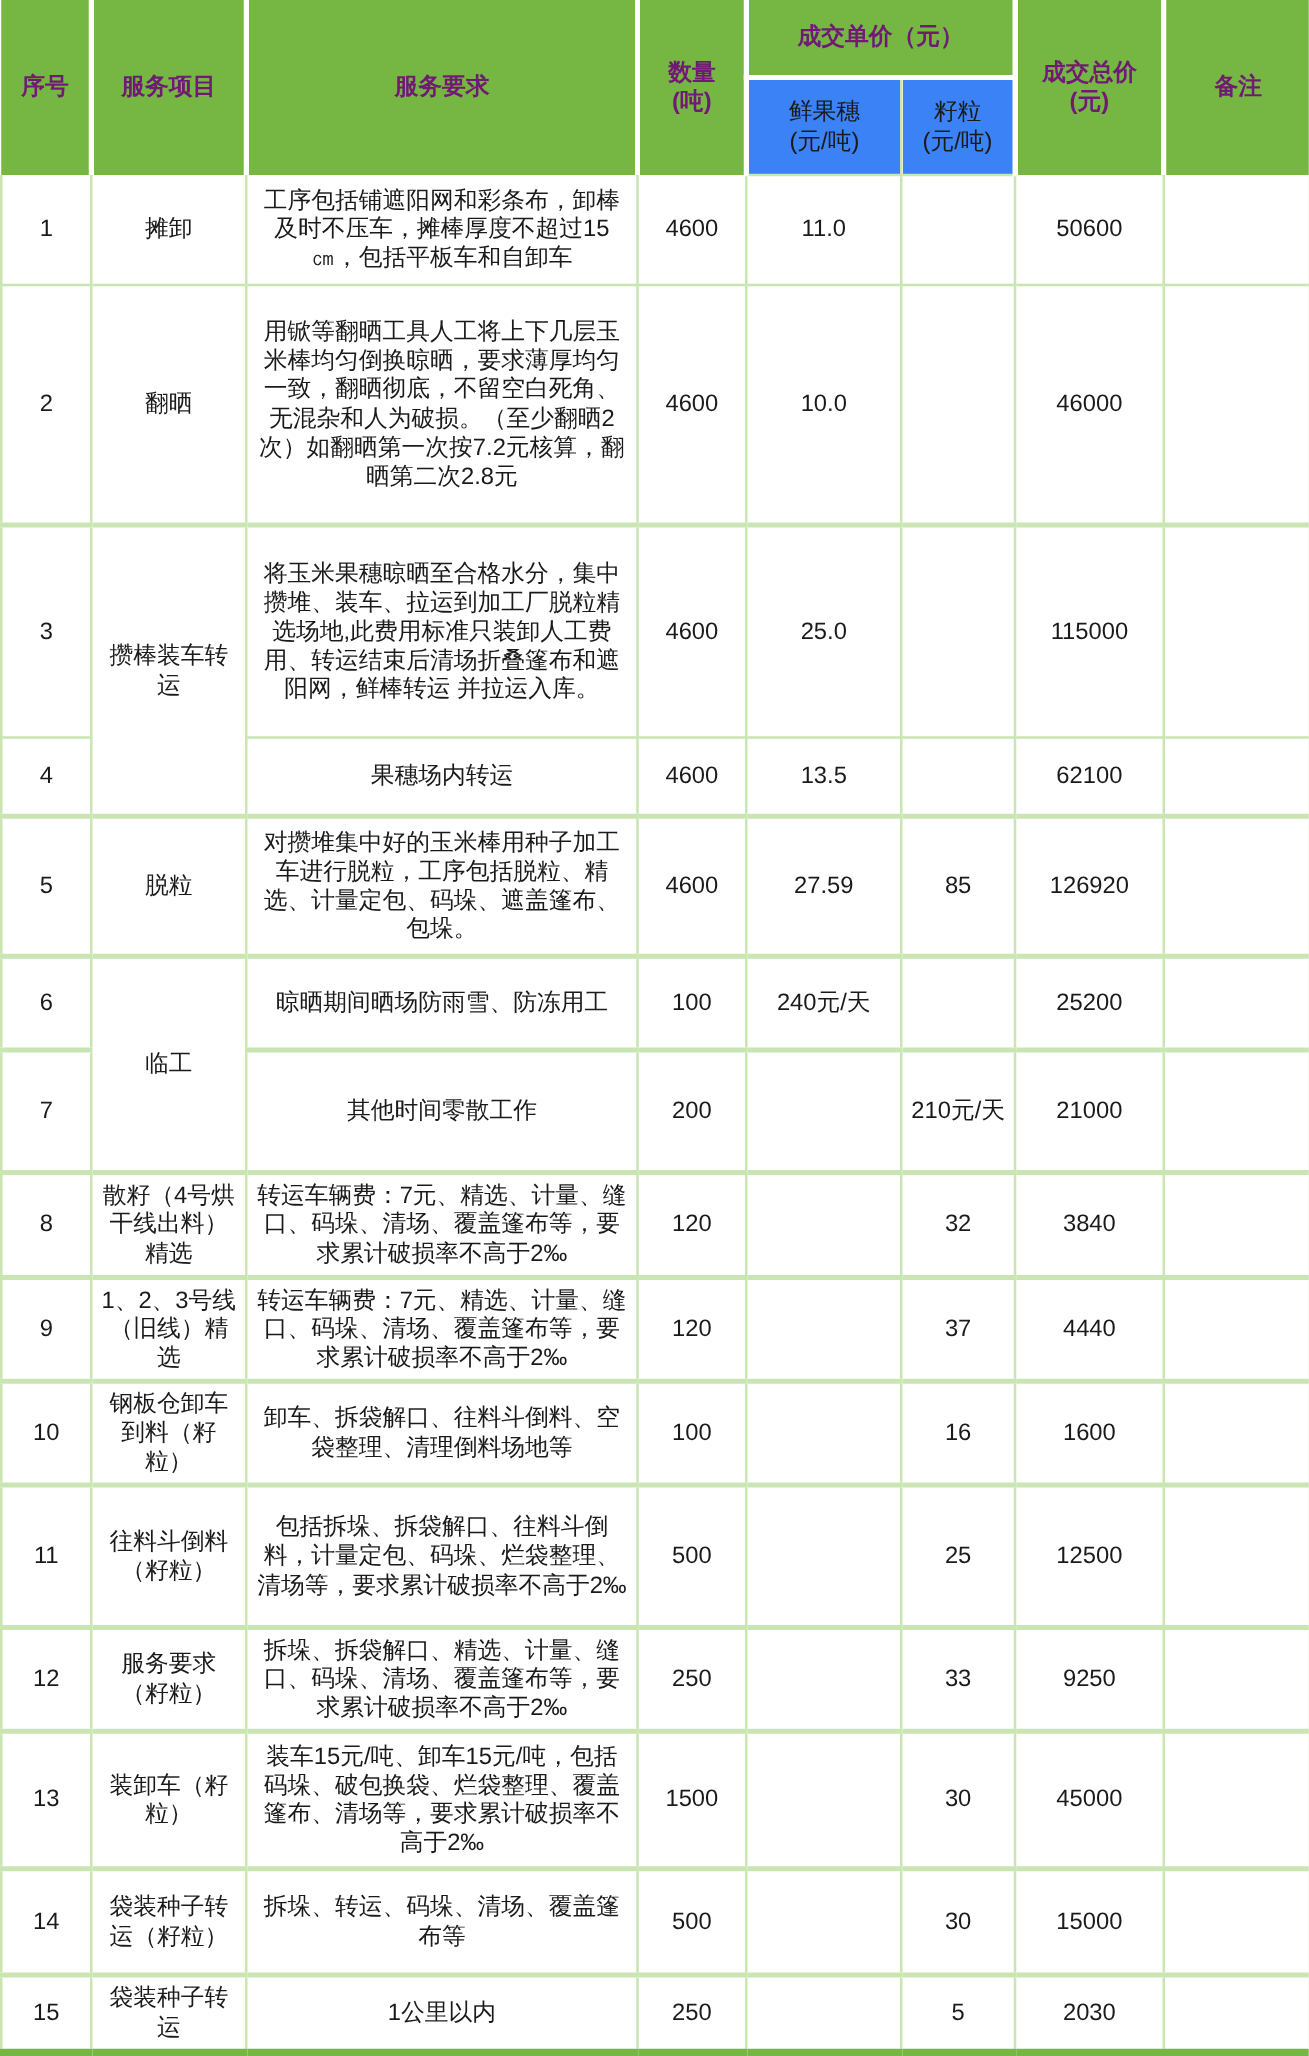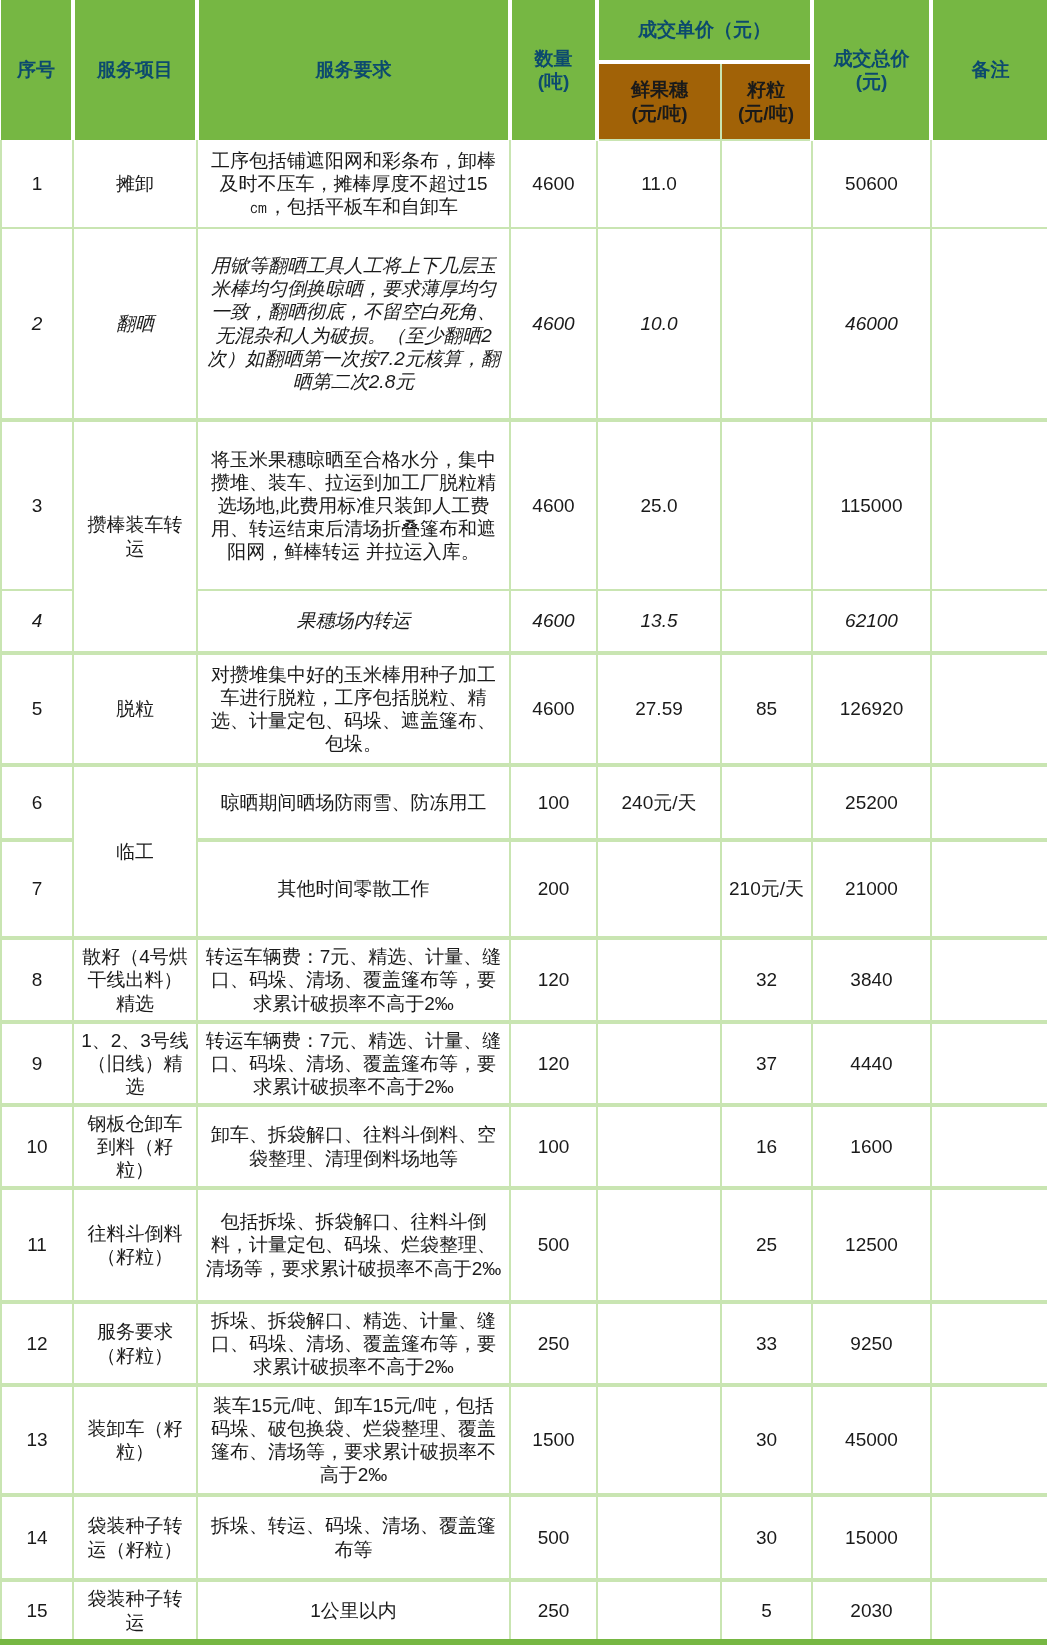--- a/index.html
+++ b/index.html
@@ -17,41 +17,41 @@
     line-height:1.22;
     text-align:center;
     vertical-align:middle;
     padding:2px 6px;
     overflow:hidden;
     word-break:break-all;
   }
   
   th.g{
     background:#76B743;
-    color:#0c4a6e;
+    color:#701a75;
     font-weight:bold;
     border:none;
     border-left:4px solid #fff;
     border-right:4px solid #fff;
   }
   tr.h1 th:first-child{border-left:none;}
   tr.h1 th:last-child{border-right:none;}
   
   th.w{
-    background:#a16207;
-    font-weight:bold;
+    background:#3b82f6;
+    font-weight:normal;
     color:#1a1a1a;
     border:2px solid #C9E5B2;
     border-top:4px solid #fff;
   }
   .pre{white-space:pre-line;}
   
   .tbl td{border:2px solid #C9E5B2;}
   tr.thick > td{border-top-width:4px;}
-  tr.thin  > td{border-top-width:2px;font-style:italic;}
+  tr.thin  > td{border-top-width:2px;}
   tr.r1 > td{border-top:none;text-align:center;}
   tr.r15 > td{border-bottom:6px solid #76B743;}
   
   tr.h1{height:62px;}  tr.h2{height:78px;}
   tr.r1{height:88px;}  tr.r2{height:192px;} tr.r3{height:170px;}
   tr.r4{height:63px;}  tr.r5{height:112px;} tr.r6{height:75px;}
   tr.r7{height:98px;}  tr.r8{height:84px;}  tr.r9{height:83px;}
   tr.r10{height:83px;} tr.r11{height:114px;}tr.r12{height:83px;}
   tr.r13{height:110px;}tr.r14{height:85px;} tr.r15{height:62px;}
 </style>

